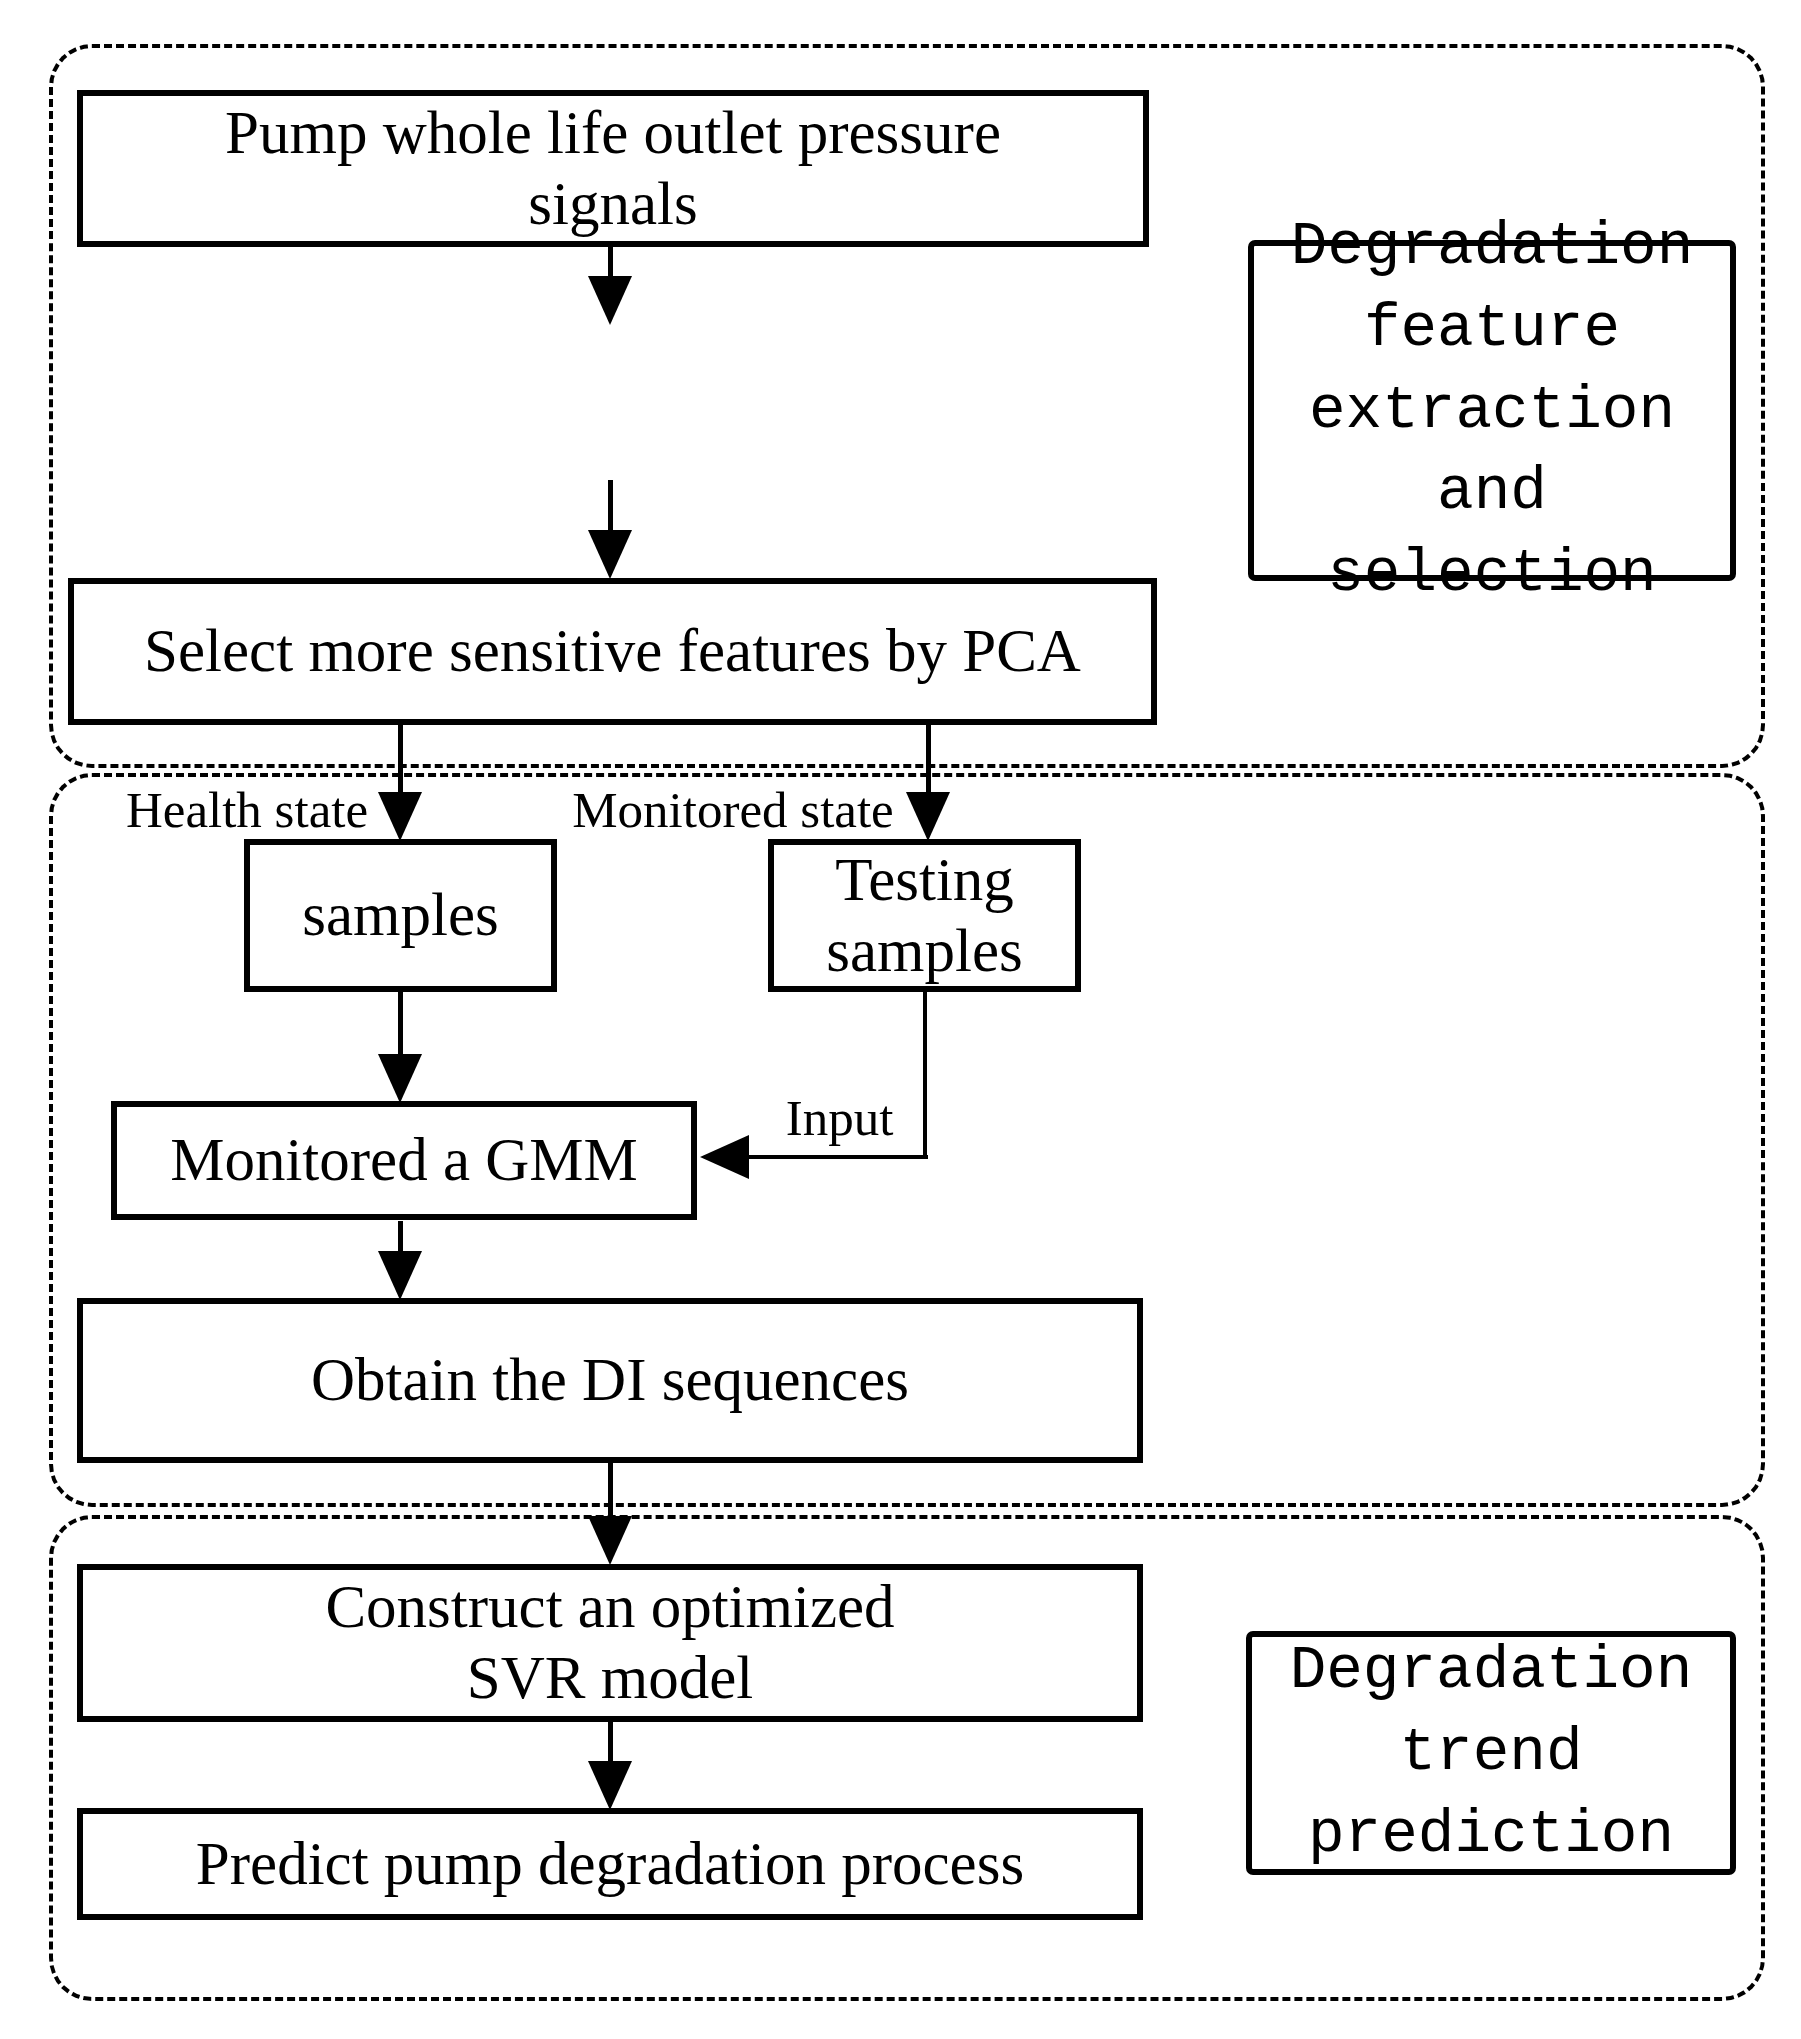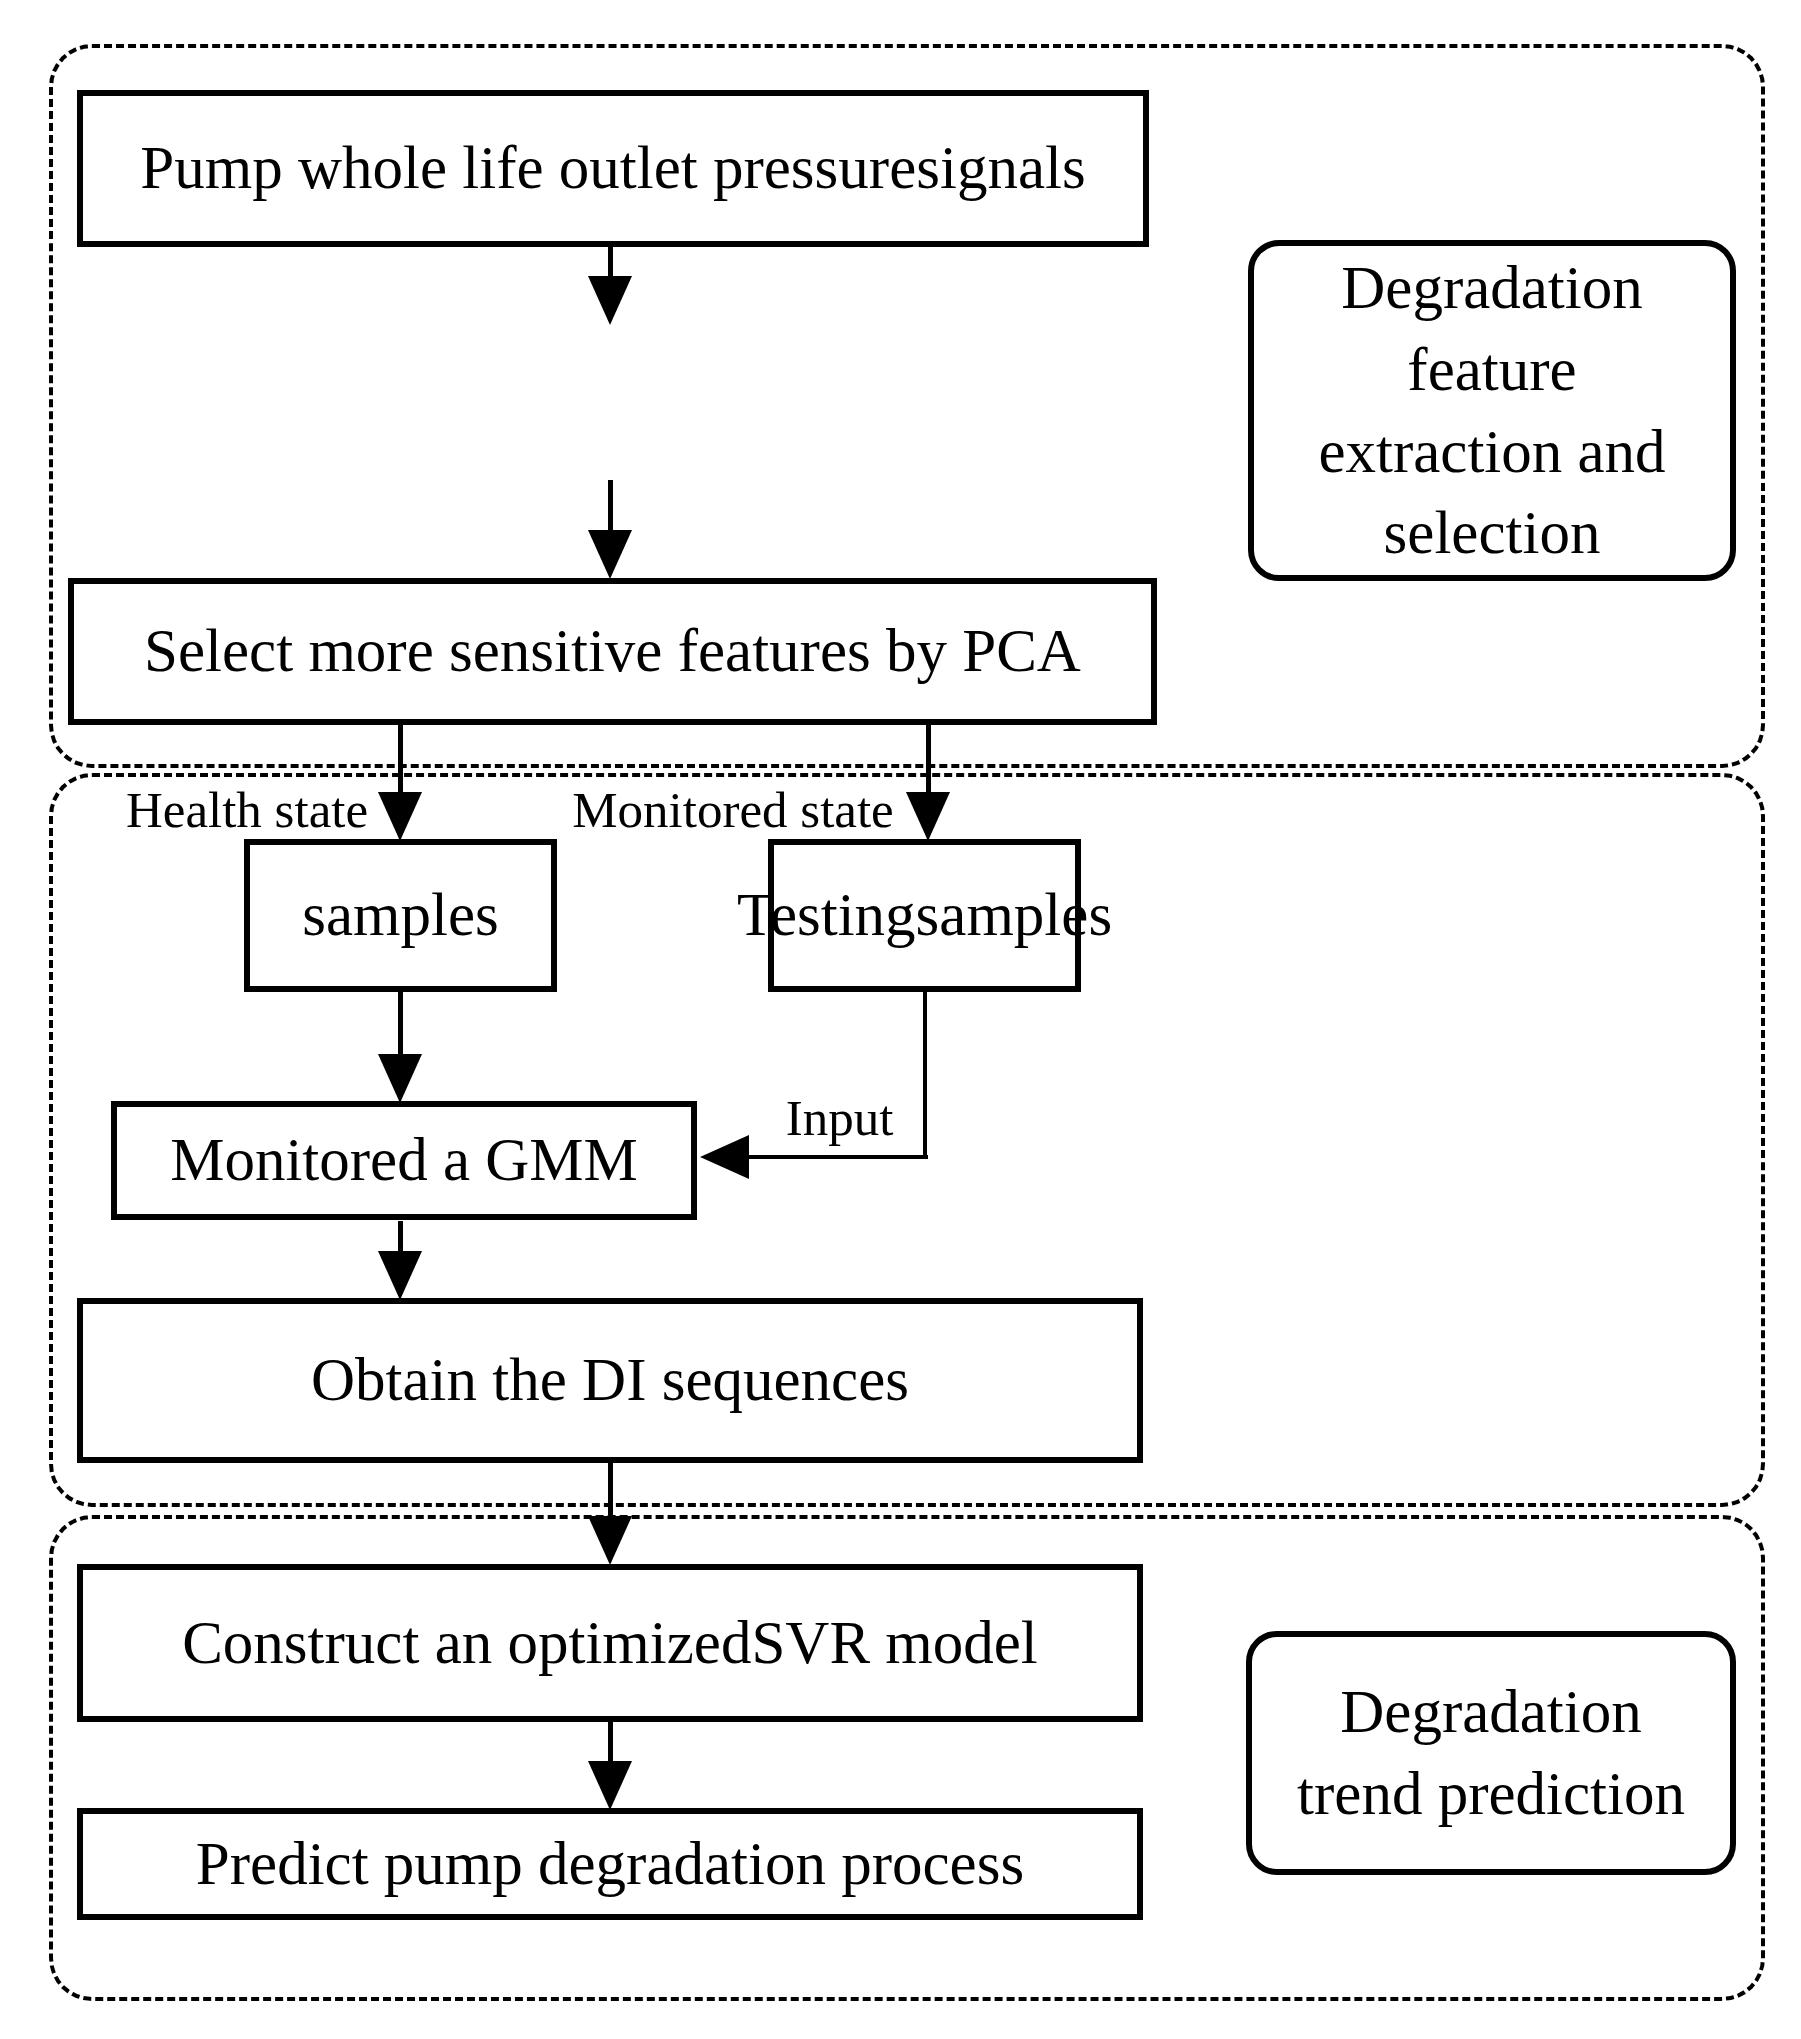--- a/index.html
+++ b/index.html
@@ -11,40 +11,40 @@
   .section {
     position:absolute; border:4.3px dashed #000; border-radius:43px;
     box-sizing:border-box; background:transparent;
   }
   #sec1 { left:49px;  top:44px;   width:1716px; height:724px; }
   #sec2 { left:49px;  top:773px;  width:1716px; height:734px; }
   #sec3 { left:49px;  top:1515px; width:1716px; height:486px; }
 
   .fbox {
     position:absolute; border:6px solid #000; background:#ffffff;
-    box-sizing:border-box; display:flex; flex-direction:row;
+    box-sizing:border-box; display:flex; flex-direction:column;
     align-items:center; justify-content:center; text-align:center;
     font-size:61px; line-height:1.16; z-index:3;
   }
   .fbox .tline { white-space:nowrap; }
   #pump     { left:77px;  top:90px;  width:1072px; height:157px; }
   #multi    { left:77px;  top:324px;  width:1075px; height:157px; }
   #pca      { left:68px;  top:578px;  width:1089px; height:147px; }
   #training { left:244px; top:839px;  width:313px;  height:153px; }
   #testing  { left:768px; top:839px;  width:313px;  height:153px; }
   #gmm      { left:111px; top:1101px; width:586px;  height:119px; }
   #obtain   { left:77px;  top:1298px; width:1066px; height:165px; }
   #svr      { left:77px;  top:1564px; width:1066px; height:158px; }
   #predict  { left:77px;  top:1808px; width:1066px; height:112px; }
 
   .stage {
-    position:absolute; border:6px solid #000; border-radius:31px; background:#ffffff;
+    position:absolute; border:6px solid #000; border-radius:7px; background:#ffffff;
     box-sizing:border-box; display:flex; flex-direction:column;
     align-items:center; justify-content:center; text-align:center;
-    font-size:61px; line-height:1.34; z-index:3;
+    font-size:61px; line-height:1.34; z-index:3;font-family:Liberation Mono, monospace;
   }
   #stage1 { left:1248px; top:240px;  width:488px; height:341px; }
   #stage2 { left:1242px; top:1020px; width:490px; height:285px; }
   #stage3 { left:1246px; top:1631px; width:490px; height:244px; }
 
   .small-label {
     position:absolute; font-size:51px; line-height:1.1;
     text-align:center; white-space:nowrap; z-index:4;
   }
   #health    { left:115px; top:782px;  width:264px; }

